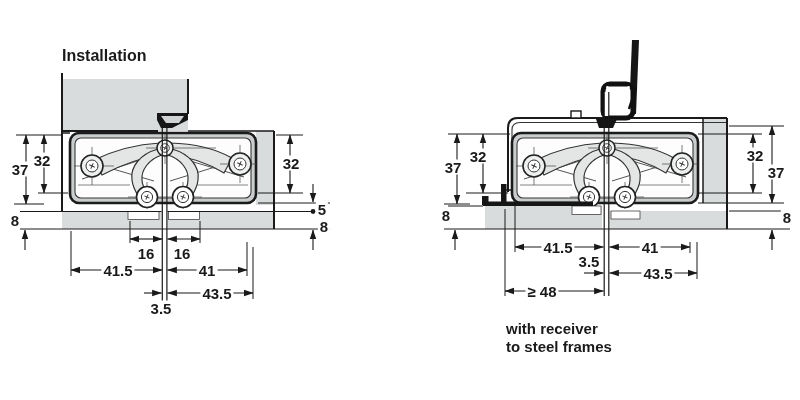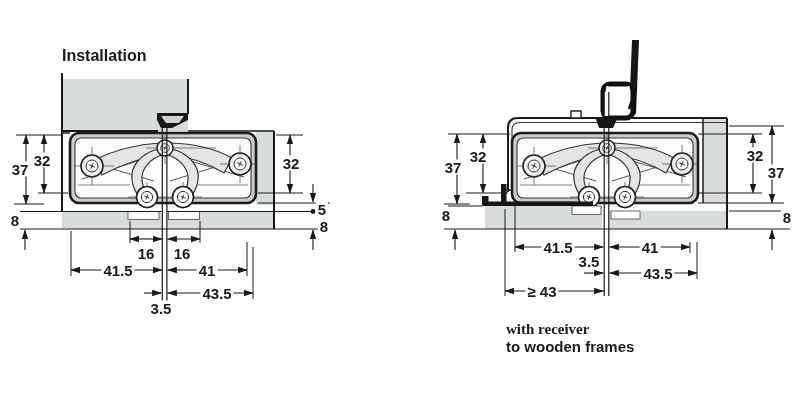--- a/index.html
+++ b/index.html
@@ -221,17 +221,17 @@
 <div class="dim" style="left:453px;top:167px;">37</div>
 <div class="dim" style="left:478px;top:156px;">32</div>
 <div class="dim" style="left:446px;top:215px;">8</div>
 <div class="dim" style="left:755px;top:155px;">32</div>
 <div class="dim" style="left:776px;top:172px;">37</div>
 <div class="dim" style="left:787px;top:217px;">8</div>
 <div class="dim" style="left:558px;top:247px;">41.5</div>
 <div class="dim" style="left:650px;top:247px;">41</div>
 <div class="dim" style="left:589px;top:261px;">3.5</div>
 <div class="dim" style="left:658px;top:273px;">43.5</div>
-<div class="dim" style="left:542px;top:291px;">≥ 43</div>
-<div class="caption" style="left:506px;top:320px;font-family:Liberation Serif, serif;">with receiver</div>
-<div class="caption" style="left:506px;top:338px;">to wooden frames</div>
+<div class="dim" style="left:542px;top:291px;">≥ 48</div>
+<div class="caption" style="left:506px;top:320px;">with receiver</div>
+<div class="caption" style="left:506px;top:338px;">to steel frames</div>
 
 </div>
 
 </body></html>

